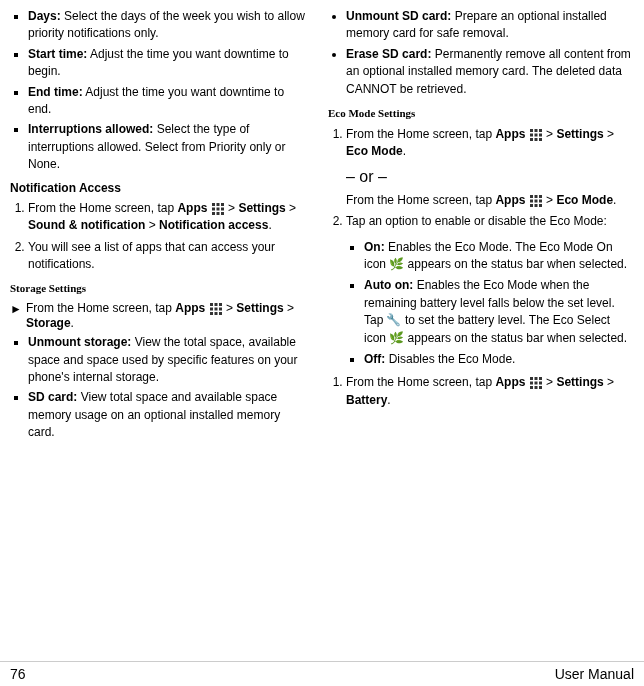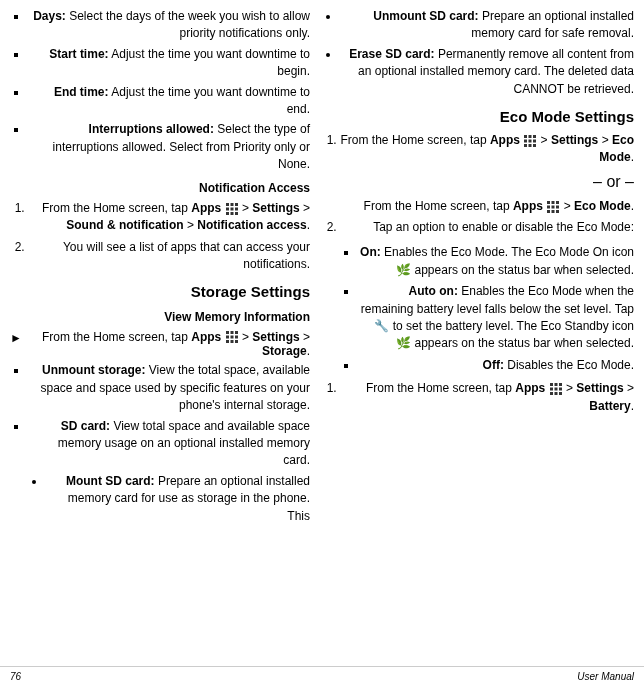--- a/index.html
+++ b/index.html
@@ -15,50 +15,49 @@
       display: flex;
       flex-direction: column;
       width: 644px;
       min-height: 686px;
       padding: 0;
     }
     .content-area {
       display: flex;
       flex: 1;
       padding: 8px 10px;
-      gap: 12px;
-      text-align: right;
+      gap: 18px;
     }
     .left-col {
       width: 300px;
       flex-shrink: 0;
     }
     .right-col {
       flex: 1;
     }
     .footer {
       display: flex;
       justify-content: space-between;
       padding: 4px 10px;
       border-top: 1px solid #ccc;
-      font-size: 10px;
-      font-style: italic;
+      font-size: 14px;
     }
     p { margin-bottom: 4px; line-height: 1.45; }
     ul { margin-left: 18px; margin-bottom: 6px; }
     ul li { margin-bottom: 3px; line-height: 1.45; }
     ol { margin-left: 18px; margin-bottom: 6px; }
     ol li { margin-bottom: 4px; line-height: 1.45; }
     .bullet-square { list-style-type: square; }
     .bullet-disc { list-style-type: disc; }
     .section-heading {
-      font-size: 15px;
+      font-size: 11px;
       font-weight: bold;
       margin-top: 8px;
       margin-bottom: 4px;
+      font-family: Liberation Serif, serif;
     }
     .sub-heading {
       font-weight: bold;
       font-size: 12px;
       margin-top: 6px;
       margin-bottom: 3px;
     }
     .bold { font-weight: bold; }
     .arrow-item {
       display: flex;
@@ -114,21 +113,20 @@
               <rect x="10" y="10" width="3" height="3" fill="#333"></rect>
             </svg> &gt; <span class="bold">Settings</span> &gt; <span class="bold">Sound &amp; notification</span> &gt; <span class="bold">Notification access</span>.
         </li>
         <li style="margin-bottom: 4px;">
           You will see a list of apps that can access your notifications.
         </li>
       </ol>
 
       <p class="section-heading">Storage Settings</p>
 
-      <p class="sub-heading">View Memory Information</p>
 
       <div class="arrow-item">
         <span class="arrow">►</span>
         <span>From the Home screen, tap <span class="bold">Apps</span> <svg style="display:inline-block;vertical-align:middle;width:14px;height:14px;" viewBox="0 0 14 14">
               <rect x="1" y="1" width="3" height="3" fill="#333"></rect>
               <rect x="5.5" y="1" width="3" height="3" fill="#333"></rect>
               <rect x="10" y="1" width="3" height="3" fill="#333"></rect>
               <rect x="1" y="5.5" width="3" height="3" fill="#333"></rect>
               <rect x="5.5" y="5.5" width="3" height="3" fill="#333"></rect>
               <rect x="10" y="5.5" width="3" height="3" fill="#333"></rect>
@@ -137,25 +135,20 @@
               <rect x="10" y="10" width="3" height="3" fill="#333"></rect>
             </svg> &gt; <span class="bold">Settings</span> &gt; <span class="bold">Storage</span>.</span>
       </div>
 
       <ul class="bullet-square" style="margin-top:4px;">
         <li>
           <span class="bold">Unmount storage:</span><span> View the total space, available space and space used by specific features on your phone's internal storage.</span>
         </li>
         <li>
           <span class="bold">SD card:</span><span> View total space and available space memory usage on an optional installed memory card.</span>
-          <ul class="bullet-disc" style="margin-top:3px;">
-            <li>
-              <span class="bold">Mount SD card:</span><span> Prepare an optional installed memory card for use as storage in the phone. This</span>
-            </li>
-          </ul>
         </li>
       </ul>
     </div>
 
     <div class="right-col">
 
 
       <ul class="bullet-disc" style="margin-bottom:8px;">
         <li>
           <span class="bold">Unmount SD card:</span><span> Prepare an optional installed memory card for safe removal.</span>
@@ -197,21 +190,21 @@
               </svg>
           &gt; <span class="bold">Eco Mode</span>.</p>
         </li>
         <li style="margin-bottom:4px;">
           Tap an option to enable or disable the Eco Mode:
           <ul class="bullet-square" style="margin-top:8px;">
             <li>
               <span class="bold">On:</span><span> Enables the Eco Mode. The Eco Mode On icon 🌿 appears on the status bar when selected.</span>
             </li>
             <li>
-              <span class="bold">Auto on:</span><span> Enables the Eco Mode when the remaining battery level falls below the set level. Tap 🔧 to set the battery level. The Eco Standby icon 🌿 appears on the status bar when selected.</span>
+              <span class="bold">Auto on:</span><span> Enables the Eco Mode when the remaining battery level falls below the set level. Tap 🔧 to set the battery level. The Eco Select icon 🌿 appears on the status bar when selected.</span>
             </li>
             <li>
               <span class="bold">Off:</span><span> Disables the Eco Mode.</span>
             </li>
           </ul>
         </li>
       </ol>
 
 
       <ol style="list-style-type: decimal; margin-left:18px; margin-bottom:6px;">

